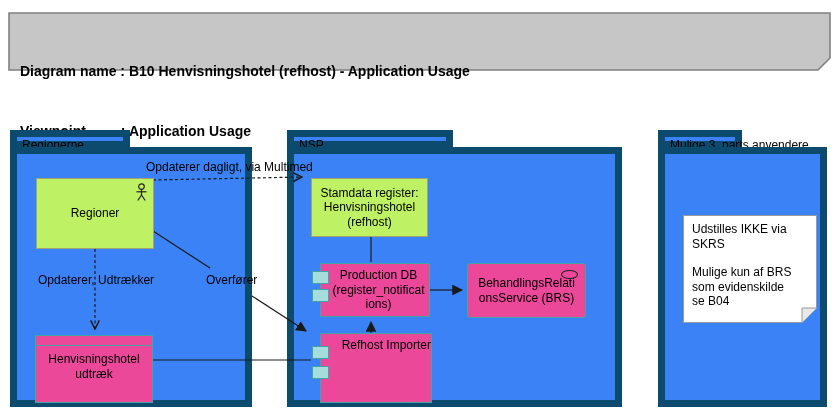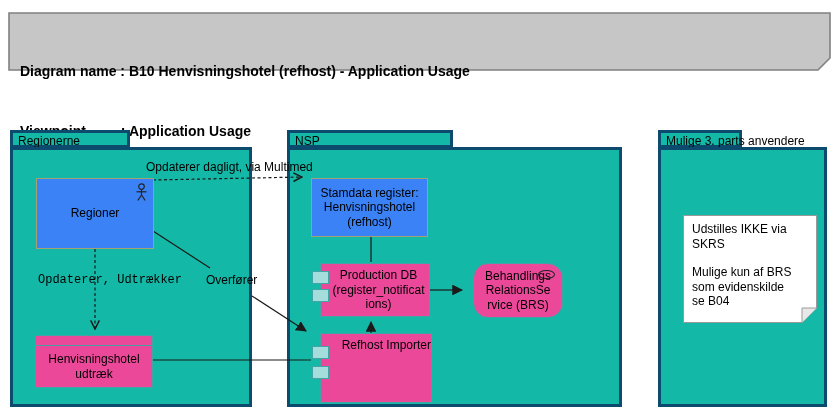--- a/index.html
+++ b/index.html
@@ -7,60 +7,60 @@
   #canvas {
     position:relative; width:837px; height:417px; overflow:hidden;
     font-family:"Liberation Sans", sans-serif; color:#000; background:#fff;
   }
   
   #title-note { position:absolute; left:8px; top:12px; width:824px; height:59px; }
   #title-note svg { position:absolute; left:0; top:0; }
   #title-text { position:absolute; left:12px; top:9px; font-size:14px; font-weight:bold; line-height:20px; white-space:pre; }
   
   .group-tab, .group-body {
-    position:absolute; background:#14b8a6; border:3px solid #0c4a6e;
+    position:absolute; background:#3b82f6; border:7px solid #0c4a6e;
   }
   .group-tab { height:18px; font-size:12px; line-height:16px; padding-left:5px; white-space:nowrap; overflow:visible; z-index:1; }
   .group-body { z-index:1; }
   #tab-regionerne { left:10px; top:130px; width:120px; }
   #body-regionerne { left:10px; top:147px; width:242px; height:260px; }
   #tab-nsp { left:287px; top:130px; width:166px; }
   #body-nsp { left:287px; top:147px; width:335px; height:260px; }
   #tab-third { left:658px; top:130px; width:84px; }
   #body-third { left:658px; top:147px; width:169px; height:260px; }
   
   #connections { position:absolute; left:0; top:0; z-index:2; }
   
   .node { position:absolute; z-index:3; font-size:12px; line-height:14.5px; text-align:center; }
-  .yellow { background:#3b82f6; border:1px solid #a2a272; }
+  .yellow { background:#bef264; border:1px solid #a2a272; }
   .cyan   { background:#ec4899; border:1px solid #41a5a5; }
   .center-flex { display:flex; align-items:center; justify-content:center; }
   #node-regioner { left:36px; top:178px; width:118px; height:71px; }
   #node-stamdata { left:311px; top:178px; width:117px; height:59px; padding:2px 4px; }
   #node-proddb { left:320px; top:263px; width:110px; height:54px; padding:2px 4px 2px 11px; overflow-wrap:anywhere; }
   #node-refhost { left:320px; top:333px; width:112px; height:70px; padding-top:4px; text-align:right; }
-  #node-brs { left:467px; top:263px; width:90px; height:55px; border-radius:15px; padding:2px 10px; overflow-wrap:anywhere;margin-left:6px; }
-  #node-udtraek { left:35px; top:335px; width:118px; height:53px; }
+  #node-brs { left:467px; top:263px; width:119px; height:55px; border-radius:3px; padding:2px 10px; overflow-wrap:anywhere; }
+  #node-udtraek { left:35px; top:335px; width:118px; height:68px; }
   #udtraek-band { height:10px; border-bottom:1px solid #41a5a5; }
   #udtraek-text { height:41px; display:flex; align-items:center; justify-content:center; }
   .comp-tab {
     position:absolute; left:-9px; width:17px; height:13px;
     background:#a5dcdc; border:1px solid #41a5a5;
   }
   #node-proddb .comp-tab.t1 { top:7px; }  #node-proddb .comp-tab.t2 { top:25px; }
   #node-refhost .comp-tab.t1 { top:12px; } #node-refhost .comp-tab.t2 { top:32px; }
   .actor-icon { position:absolute; right:5px; top:4px; }
   .interface-icon {
     position:absolute; right:7px; top:6px; width:17px; height:9px;
     border:1.4px solid #222; border-radius:50%;
   }
   
   .rel-label { position:absolute; z-index:4; font-size:12px; white-space:nowrap; }
   #lbl-multimed { left:146px; top:160px; }
-  #lbl-opdaterer { left:38px; top:273px;font-family:Liberation Mono, monospace; }
+  #lbl-opdaterer { left:38px; top:273px; }
   #lbl-overfoerer { left:206px; top:273px; }
   
   #note { position:absolute; left:683px; top:215px; width:134px; height:108px; z-index:3; }
   #note svg { position:absolute; left:0; top:0; }
   #note-text { position:absolute; left:9px; top:7px; width:120px; font-size:12px; line-height:14.5px; }
   .note-gap { height:14px; }
 </style>
 </head>
 <body>
 

